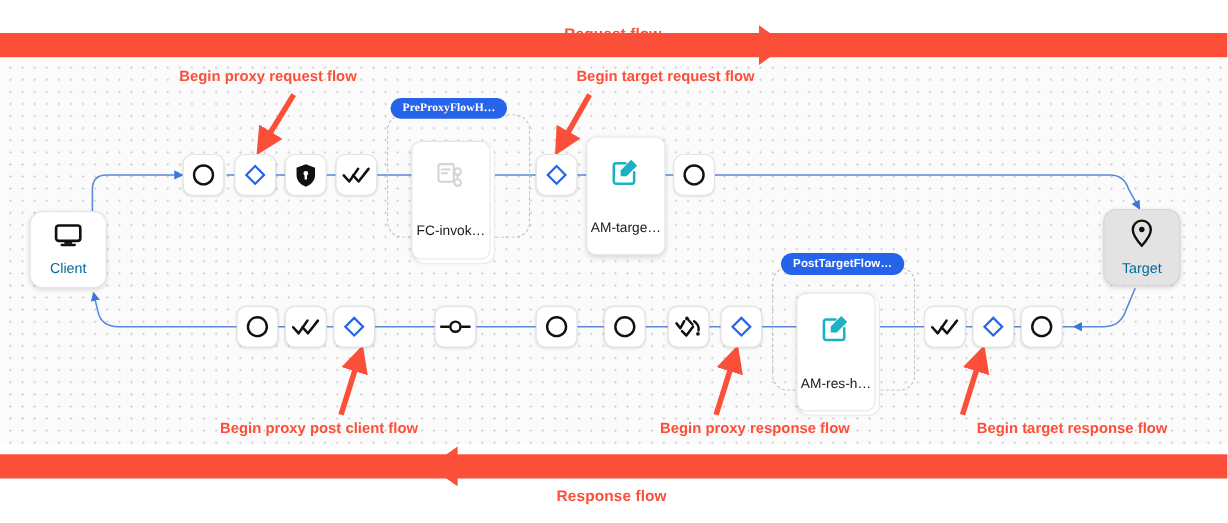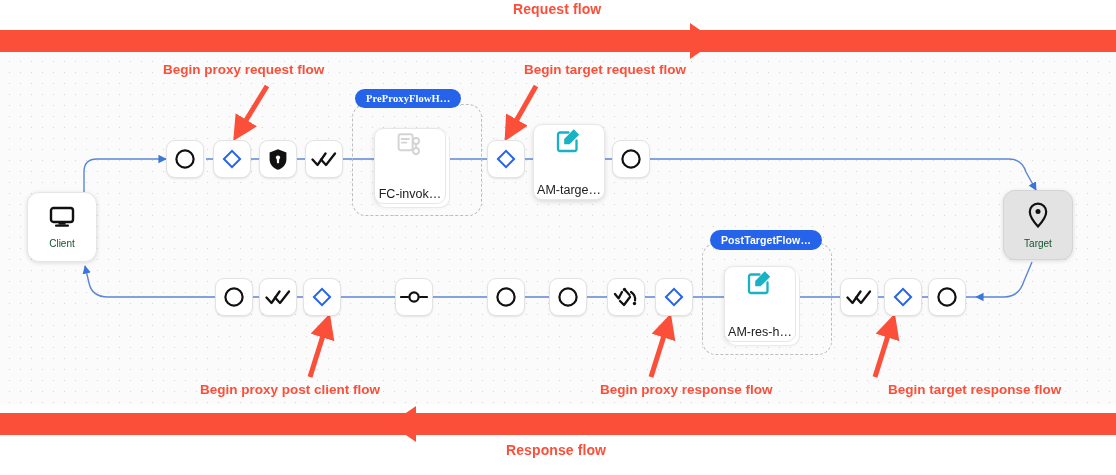--- a/index.html
+++ b/index.html
@@ -28,21 +28,21 @@
     position:absolute; top:-7px; width:0; height:0;
     border-top:18px solid transparent; border-bottom:18px solid transparent;
   }
   .flowbar.top .head { left:690px; border-left:26px solid #fc4f3a; }
   .flowbar.bot .head { left:390px; border-right:26px solid #fc4f3a; }
 
   .flowlabel {
     position:absolute; color:#fc4f3a; font-weight:bold; font-size:14px;
     white-space:nowrap; letter-spacing:.1px;
   }
-  .flowlabel.req { left:513px; top:1px;text-align:center; }
+  .flowlabel.req { left:513px; top:22px;text-align:center; }
   .flowlabel.res { left:506px; top:442px; }
 
   
   .anno {
     position:absolute; color:#fc4f3a; font-weight:bold; font-size:13.5px;
     white-space:nowrap;
     text-align:right;
   }
   .arrow-svg { position:absolute; overflow:visible; pointer-events:none; }
 
@@ -58,25 +58,25 @@
 
   
   .endpoint {
     position:absolute; width:70px; height:70px; border-radius:12px;
     background:#fff; border:1px solid #e6e6e6;
     box-shadow:0 1px 4px rgba(0,0,0,.13);
     display:flex; flex-direction:column; align-items:center; justify-content:center;
     gap:6px; z-index:5;
   }
   .endpoint.gray { background:#e3e3e3; border-color:#d5d5d5; }
-  .endpoint .elabel { font-size:10px; color:#14532d;text-align:right; }
+  .endpoint .elabel { font-size:13px; color:#0369a1;text-align:right; }
 
   
   .pcard {
-    position:absolute; width:72px; height:76px; border-radius:9px;
+    position:absolute; width:72px; height:108px; border-radius:9px;
     background:#fff; border:1px solid #e7e7e7;
     box-shadow:3px 3px 0 0 #fff, 4px 4px 0 0 #eaeaea, 0 2px 5px rgba(0,0,0,.12);
     display:flex; flex-direction:column; align-items:center; justify-content:center;
     gap:26px; z-index:6;
   }
   .pcard.single { box-shadow:0 2px 5px rgba(0,0,0,.13); }
   .pcard .plabel { font-size:12.5px; color:#202020; max-width:66px; text-align:center;
                    overflow:hidden; white-space:nowrap; }
 
   

